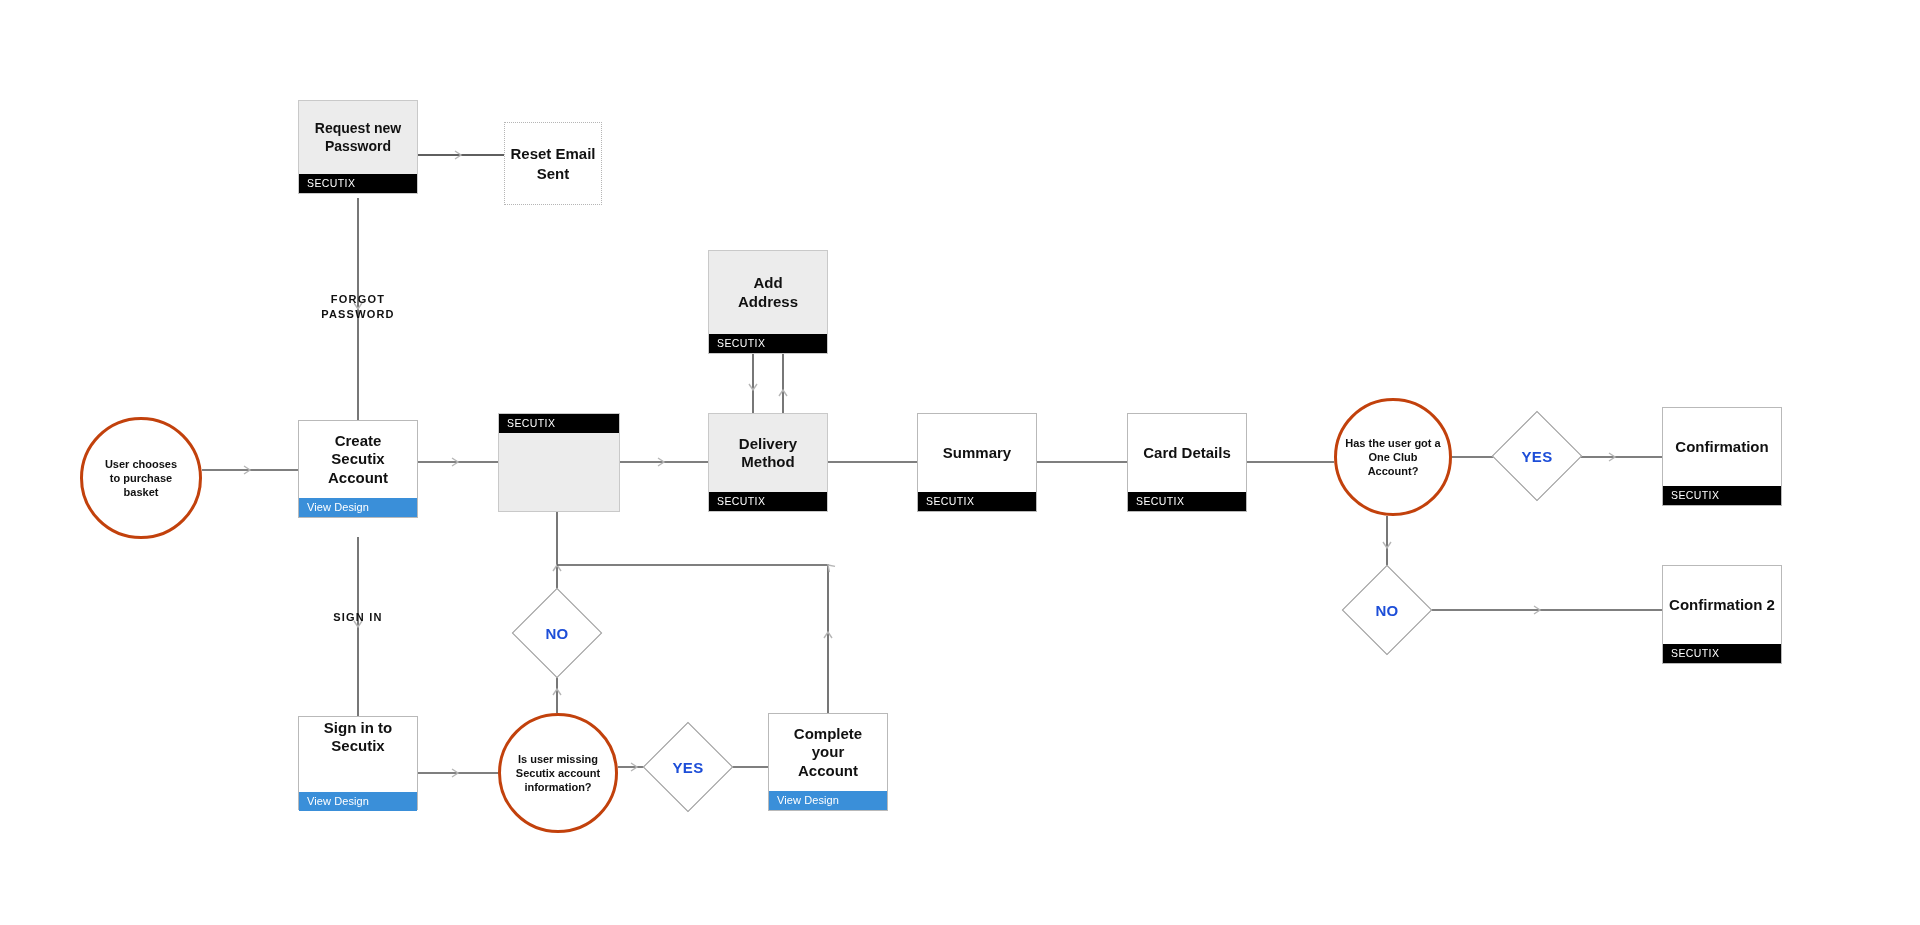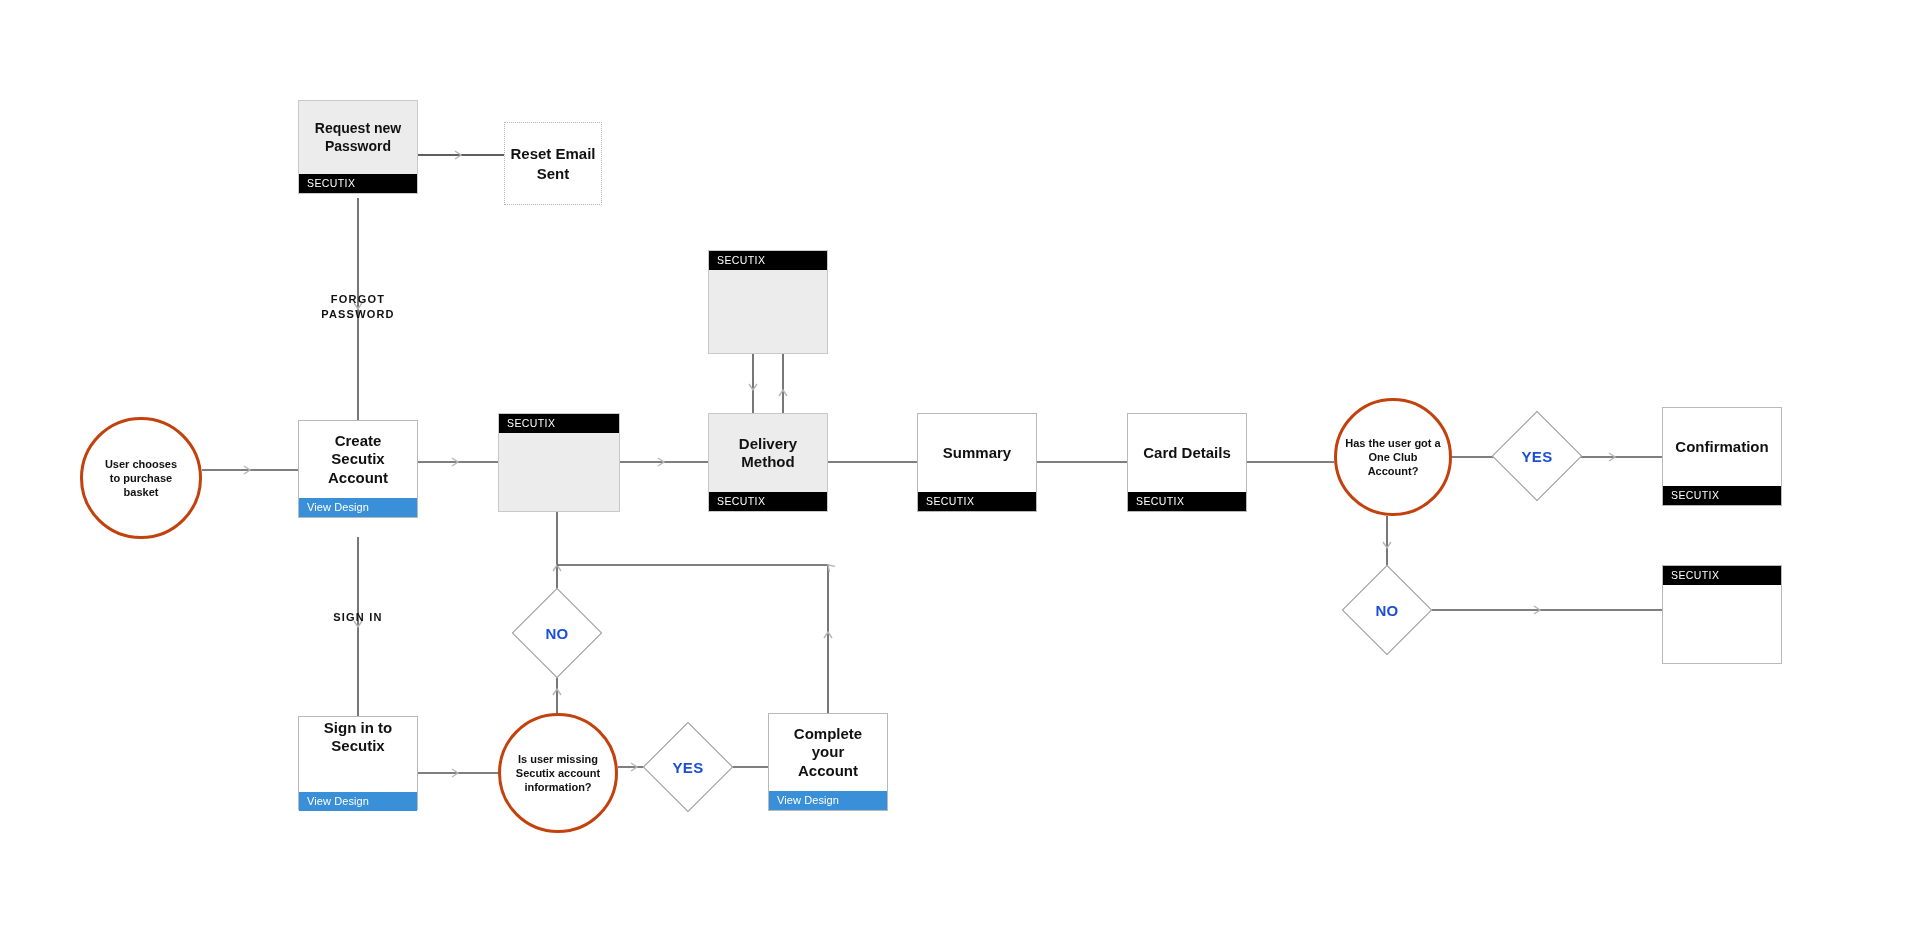--- a/index.html
+++ b/index.html
@@ -191,20 +191,21 @@
     </g>
   </svg>
 
   <div id="nodes">
       <div class="node screen grey" style="left: 298px; top: 100px; width: 120px; height: 94px;">
         <div class="body" style="font-size: 14px;">Request new<br>Password</div>
         <div class="tagbar secutix">SECUTIX</div>
       </div>
       <div class="node dashed" style="left: 504px; top: 122px; width: 98px; height: 83px; font-size: 15px;">Reset Email<br>Sent</div>
       <div class="node screen grey" style="left: 708px; top: 250px; width: 120px; height: 104px;">
+        <div class="body" style="font-size: 15px;">Add<br>Address</div>
         <div class="tagbar secutix">SECUTIX</div>
       </div>
       <div class="node circle" style="left: 80px; top: 417px; width: 122px; height: 122px; font-size: 11px;">
         <span>User chooses<br>to purchase<br>basket</span>
       </div>
       <div class="node screen white" style="left: 298px; top: 420px; width: 120px; height: 98px;">
         <div class="body" style="font-size: 15px;">Create<br>Secutix<br>Account</div>
         <div class="tagbar design">View Design</div>
       </div>
       <div class="node screen grey" style="left: 498px; top: 413px; width: 122px; height: 99px;">
@@ -231,20 +232,21 @@
       </div>
       <div class="node diamond" style="left: 1355px; top: 578px; width: 64px; height: 64px;">
         <div class="shape"></div>
         <div class="txt">NO</div>
       </div>
       <div class="node screen white" style="left: 1662px; top: 407px; width: 120px; height: 99px;">
         <div class="body" style="font-size: 15px;">Confirmation</div>
         <div class="tagbar secutix">SECUTIX</div>
       </div>
       <div class="node screen white" style="left: 1662px; top: 565px; width: 120px; height: 99px;">
+        <div class="body" style="font-size: 15px;">Confirmation 2</div>
         <div class="tagbar secutix">SECUTIX</div>
       </div>
       <div class="node diamond" style="left: 525px; top: 601px; width: 64px; height: 64px;">
         <div class="shape"></div>
         <div class="txt">NO</div>
       </div>
       <div class="node screen white" style="left: 298px; top: 716px; width: 120px; height: 94px; gap: 34px;">
         <div class="body" style="font-size: 15px;">Sign in to<br>Secutix</div>
         <div class="tagbar design">View Design</div>
       </div>

